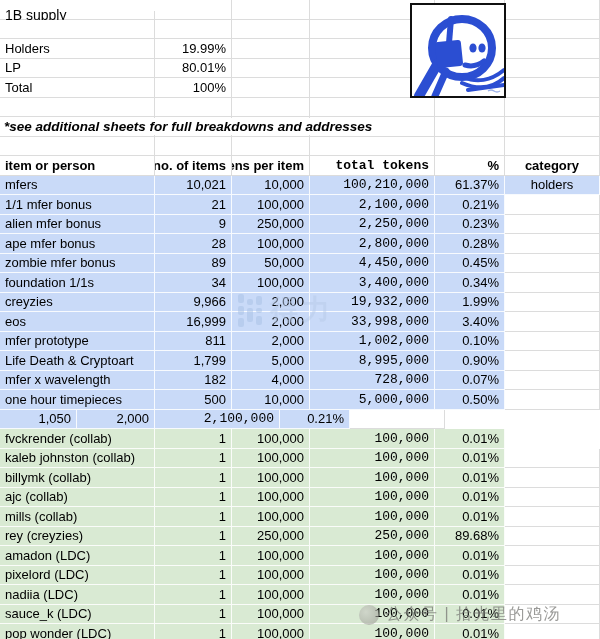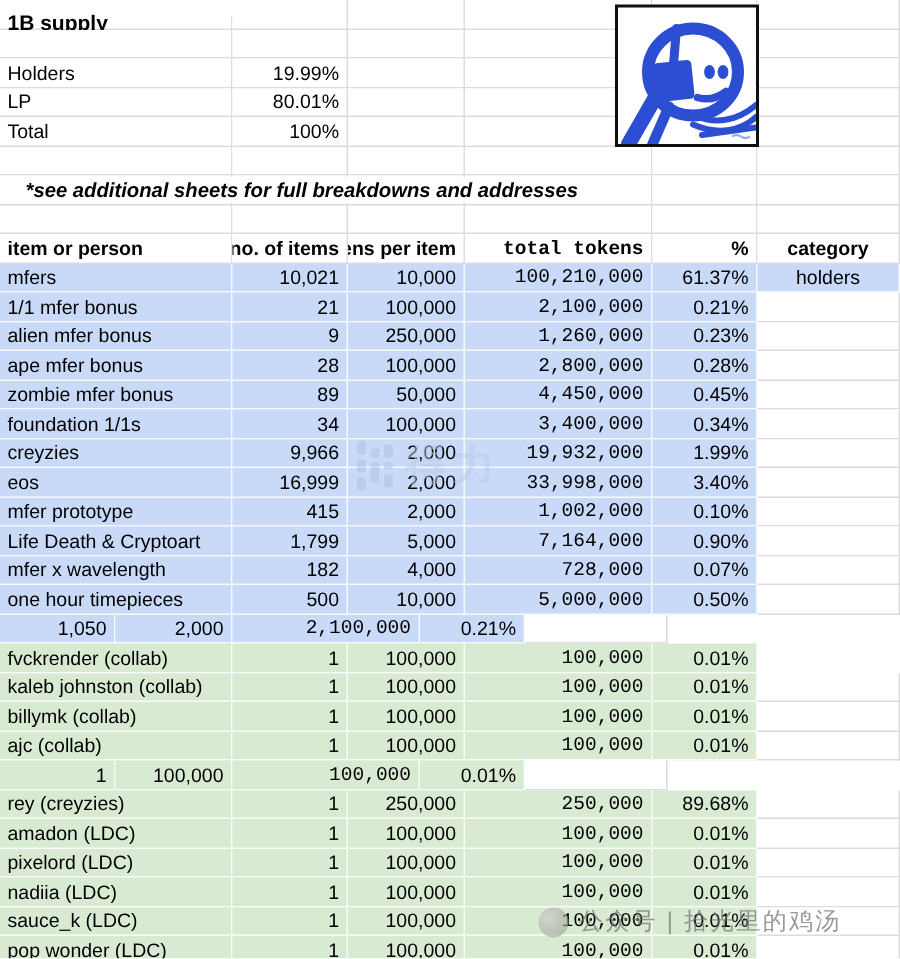--- a/index.html
+++ b/index.html
@@ -5,30 +5,30 @@
   html,body{margin:0;padding:0;background:#fff;}
   .sheet{position:relative;width:600px;height:639px;overflow:hidden;background:#fff;
          font-family:"Liberation Sans",sans-serif;font-size:13px;color:#000;}
   .row{display:flex;height:19.5px;box-sizing:border-box;}
   .cell{box-sizing:border-box;border-right:1px solid #dcdcdc;border-bottom:1px solid #dcdcdc;
         padding:0 5px;display:flex;align-items:center;overflow:hidden;white-space:nowrap;background:#fff;}
   .c0{width:155px;}.c1{width:77px;}.c2{width:78px;}.c3{width:125px;font-family:Liberation Mono, monospace;}.c4{width:70px;}
   .c5{width:95px;justify-content:center;}
   .num{justify-content:flex-end;}
   .hdr .cell{font-weight:bold;}
-  .title-cell{font-weight:bold;font-size:14px;overflow:visible;margin-top:11px;}
+  .title-cell{font-weight:normal;font-size:14px;overflow:visible;margin-top:11px;}
   
   .g-holders .cell{background:#c9daf8;border-right-color:rgba(255,255,255,.85);border-bottom-color:rgba(255,255,255,.85);}
   .g-artists .cell{background:#d9ead3;border-right-color:rgba(255,255,255,.85);border-bottom-color:rgba(255,255,255,.85);}
   .g-holders .cat,.g-artists .cat{background:#fff;border-right-color:#dcdcdc;border-bottom-color:#dcdcdc;}
   .g-holders .cat.filled{background:#c9daf8;border-right-color:rgba(255,255,255,.85);border-bottom-color:rgba(255,255,255,.85);}
   .g-artists .cat.filled{background:#d9ead3;border-right-color:rgba(255,255,255,.85);border-bottom-color:rgba(255,255,255,.85);margin-top:36px;}
   
   .note-row{position:relative;}
-  .note-text{position:absolute;left:14px;top:1px;z-index:2;background:#fff;padding:0 3px;
+  .note-text{position:absolute;left:1px;top:1px;z-index:2;background:#fff;padding:0 3px;
              font-weight:bold;font-style:italic;font-size:13.5px;line-height:17px;white-space:nowrap;}
   
   .doodle{position:absolute;left:410px;top:3px;width:92px;height:91px;border:2px solid #101010;
           background:#fff;z-index:3;}
   
   .wm-center{position:absolute;left:238px;top:291px;z-index:4;display:flex;align-items:center;gap:8px;
              pointer-events:none;opacity:.5;justify-content:flex-end;}
   .wm-bars{display:flex;gap:3px;align-items:center;}
   .wm-barcol{display:flex;flex-direction:column;gap:3px;}
   .wm-bar{width:6px;border-radius:2px;background:#a9c2e6;}
@@ -141,21 +141,21 @@
       <div class="cell c2 num">100,000</div>
       <div class="cell c3 num">2,100,000</div>
       <div class="cell c4 num">0.21%</div>
       <div class="cell c5 cat"></div>
     </div>
 
     <div class="row g-holders">
       <div class="cell c0">alien mfer bonus</div>
       <div class="cell c1 num">9</div>
       <div class="cell c2 num">250,000</div>
-      <div class="cell c3 num">1,260,000</div>
+      <div class="cell c3 num">2,250,000</div>
       <div class="cell c4 num">0.23%</div>
       <div class="cell c5 cat"></div>
     </div>
 
     <div class="row g-holders">
       <div class="cell c0">ape mfer bonus</div>
       <div class="cell c1 num">28</div>
       <div class="cell c2 num">100,000</div>
       <div class="cell c3 num">2,800,000</div>
       <div class="cell c4 num">0.28%</div>
@@ -193,32 +193,32 @@
       <div class="cell c0">eos</div>
       <div class="cell c1 num">16,999</div>
       <div class="cell c2 num">2,000</div>
       <div class="cell c3 num">33,998,000</div>
       <div class="cell c4 num">3.40%</div>
       <div class="cell c5 cat"></div>
     </div>
 
     <div class="row g-holders">
       <div class="cell c0">mfer prototype</div>
-      <div class="cell c1 num">415</div>
+      <div class="cell c1 num">811</div>
       <div class="cell c2 num">2,000</div>
       <div class="cell c3 num">1,002,000</div>
       <div class="cell c4 num">0.10%</div>
       <div class="cell c5 cat"></div>
     </div>
 
     <div class="row g-holders">
       <div class="cell c0">Life Death &amp; Cryptoart</div>
       <div class="cell c1 num">1,799</div>
       <div class="cell c2 num">5,000</div>
-      <div class="cell c3 num">7,164,000</div>
+      <div class="cell c3 num">8,995,000</div>
       <div class="cell c4 num">0.90%</div>
       <div class="cell c5 cat"></div>
     </div>
 
     <div class="row g-holders">
       <div class="cell c0">mfer x wavelength</div>
       <div class="cell c1 num">182</div>
       <div class="cell c2 num">4,000</div>
       <div class="cell c3 num">728,000</div>
       <div class="cell c4 num">0.07%</div>
@@ -272,20 +272,21 @@
     <div class="row g-artists">
       <div class="cell c0">ajc (collab)</div>
       <div class="cell c1 num">1</div>
       <div class="cell c2 num">100,000</div>
       <div class="cell c3 num">100,000</div>
       <div class="cell c4 num">0.01%</div>
       <div class="cell c5 cat"></div>
     </div>
 
     <div class="row g-artists">
+      <div class="cell c0">mills (collab)</div>
       <div class="cell c1 num">1</div>
       <div class="cell c2 num">100,000</div>
       <div class="cell c3 num">100,000</div>
       <div class="cell c4 num">0.01%</div>
       <div class="cell c5 cat"></div>
     </div>
 
     <div class="row g-artists">
       <div class="cell c0">rey (creyzies)</div>
       <div class="cell c1 num">1</div>

